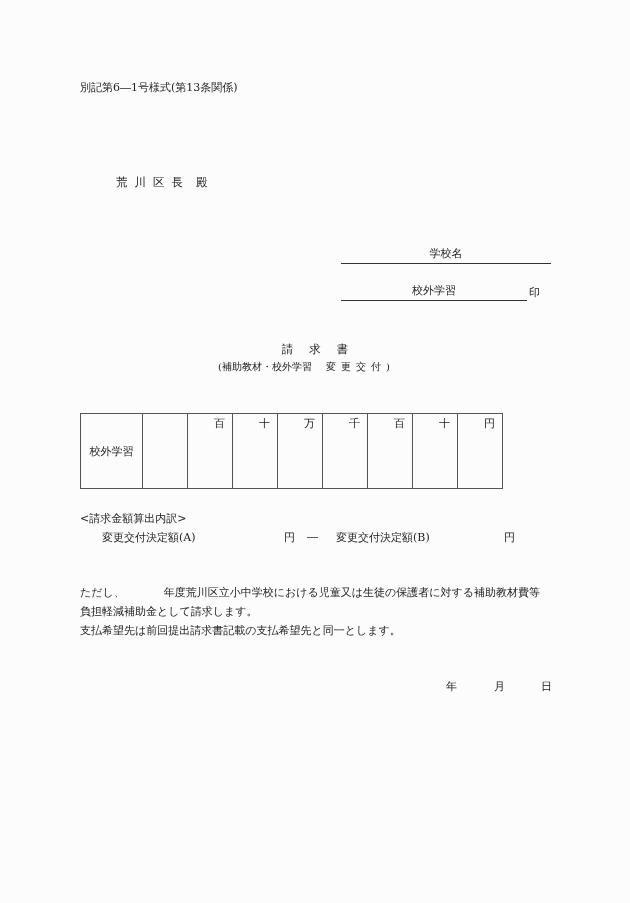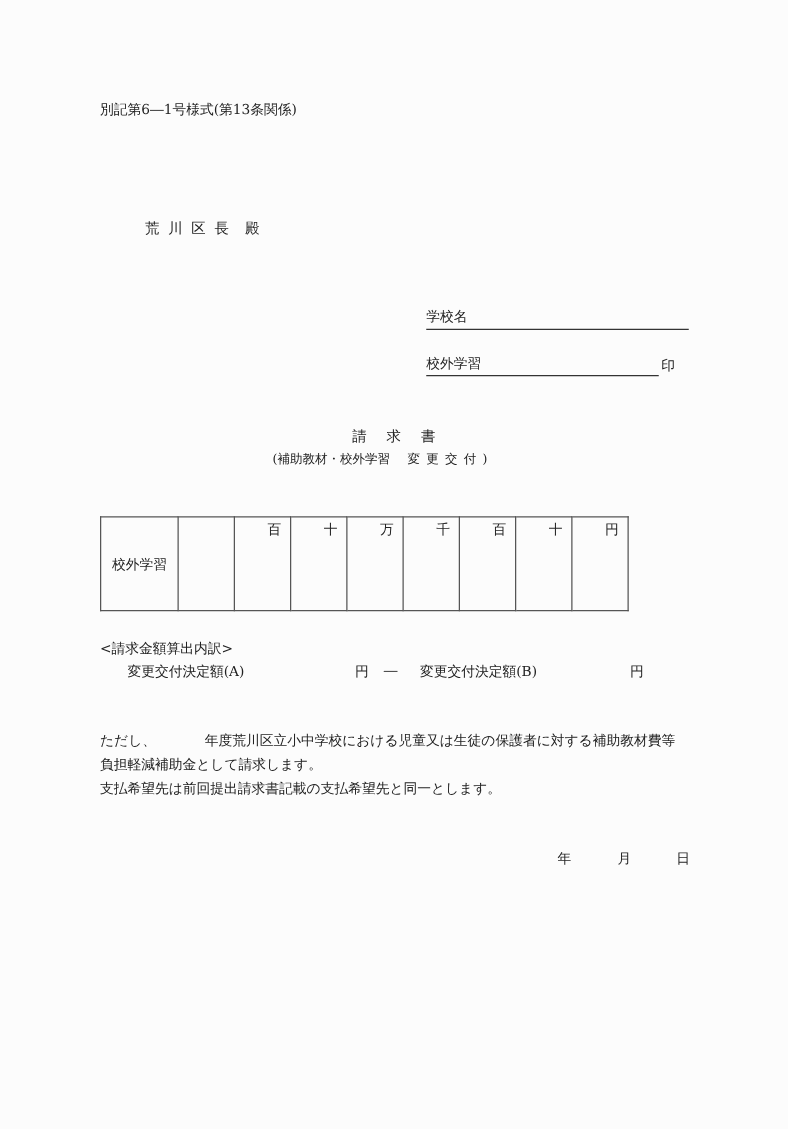--- a/index.html
+++ b/index.html
@@ -22,20 +22,21 @@
     .addressee { left: 80px; top: 175px; font-size: 11.5px; letter-spacing: 0; margin-left: 36px; }
     .addressee span { margin-right: 7px; }
     .addressee span.last { margin-left: 6px; margin-right: 0; }
 
     .field-line {
       position: absolute;
       border-bottom: 1px solid #333;
       height: 16px;
       font-size: 11px;
       line-height: 14px;
+      text-align: center;
     }
     .school-name { left: 341px; top: 247px; width: 210px; }
     .principal-name { left: 341px; top: 284px; width: 186px; }
     .seal { left: 529px; top: 285px; font-size: 11px; }
 
     .doc-title { left: 0; width: 630px; text-align: center; top: 342px; font-size: 11.5px; }
     .doc-title span { margin: 0 8px; }
     .doc-subtitle { left: 218px; top: 360px; font-size: 10px; }
     .doc-subtitle .gap { display: inline-block; width: 14px; }
     .doc-subtitle .sp { margin-left: 5px; }

